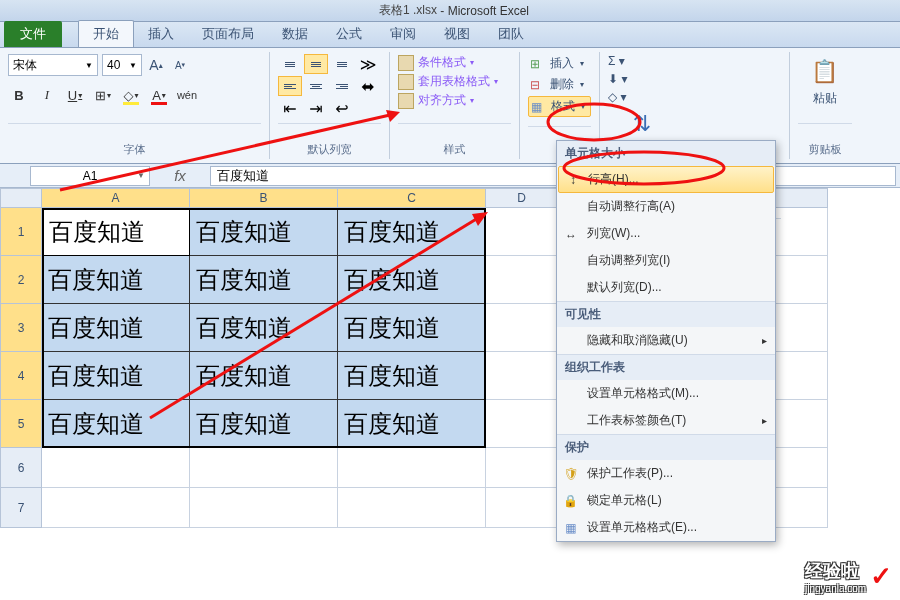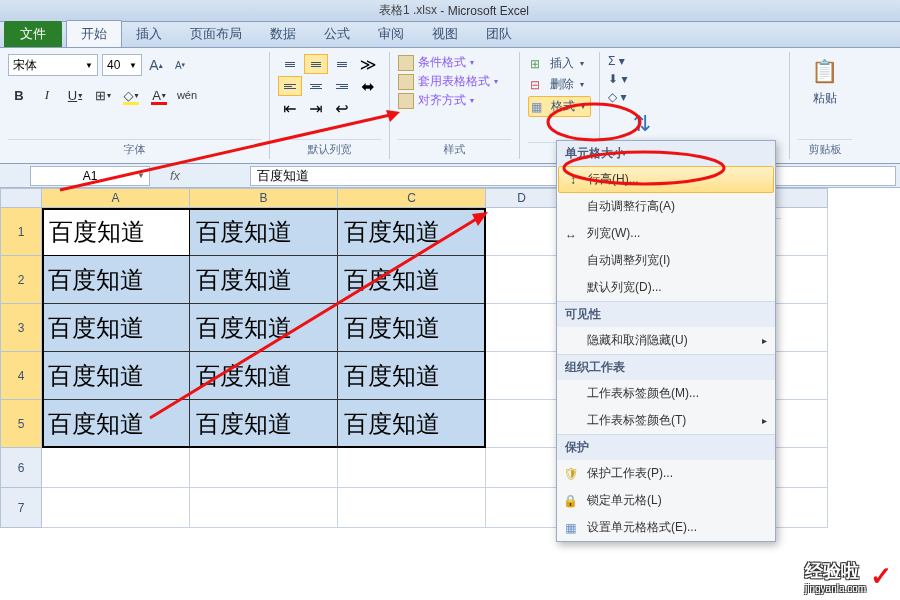--- a/index.html
+++ b/index.html
@@ -5,27 +5,27 @@
 * { margin: 0; padding: 0; box-sizing: border-box; font-family: "Microsoft YaHei", SimSun, sans-serif; }
 body { width: 900px; height: 600px; overflow: hidden; background: #fff; position: relative; }
 
 
 .titlebar { height: 22px; background: linear-gradient(#d7e4f2, #c3d5eb); display: flex; align-items: center; justify-content: center; font-size: 12px; color: #333; border-bottom: 1px solid #8ba0bc; padding-left: 8px; }
 .titlebar .doc { color: #444; }
 
 
 .tabs { height: 26px; background: linear-gradient(#dbe7f4, #c8d9ee); display: flex; align-items: flex-end; padding-left: 4px; border-bottom: 1px solid #8ba0bc; }
 .tab { padding: 4px 14px; font-size: 13px; color: #3b5374; cursor: pointer; }
-.tab.file { background: #2a7f2a; color: #fff; border-radius: 2px 2px 0 0; margin-right: 4px; padding: 4px 16px; }
+.tab.file { background: #2a7f2a; color: #fff; border-radius: 2px 2px 0 0; margin-right: 16px; padding: 4px 16px; }
 .tab.active { background: #f3f7fc; border: 1px solid #8ba0bc; border-bottom: none; border-radius: 2px 2px 0 0; color: #3b5374; }
 
 
 .ribbon { height: 116px; background: #f0f5fb; border-bottom: 1px solid #8ba0bc; display: flex; padding: 4px 0; }
 .rgroup { border-right: 1px solid #c2cedd; padding: 2px 8px; display: flex; flex-direction: column; justify-content: space-between; }
-.rgroup .lbl { text-align: center; font-size: 11px; color: #5a6e8c; padding-top: 2px; border-top: 1px solid #d0dae8; }
+.rgroup .lbl { text-align: center; font-size: 11px; color: #5a6e8c; padding-top: 18px; border-top: 1px solid #d0dae8; }
 .rgroup .body { flex: 1; display: flex; flex-direction: column; gap: 2px; }
 
 .font-row1 { display: flex; gap: 4px; align-items: center; }
 .font-sel { width: 90px; height: 22px; border: 1px solid #a7b8cf; background: #fff; font-size: 12px; padding: 0 4px; display: flex; align-items: center; justify-content: space-between; }
 .size-sel { width: 40px; height: 22px; border: 1px solid #a7b8cf; background: #fff; font-size: 12px; padding: 0 4px; display: flex; align-items: center; justify-content: space-between; }
 .btn-small { width: 20px; height: 20px; display: inline-flex; align-items: center; justify-content: center; font-size: 11px; color: #3b5374; cursor: pointer; }
 .font-row2 { display: flex; gap: 6px; margin-top: 6px; }
 .fbtn { width: 22px; height: 22px; display: inline-flex; align-items: center; justify-content: center; font-size: 13px; color: #333; cursor: pointer; position: relative; }
 .fbtn.b { font-weight: bold; }
 .fbtn.i { font-style: italic; font-family: serif; }
@@ -55,21 +55,21 @@
 
 .edit-body { display: flex; gap: 10px; align-items: flex-start; }
 .edit-col { display: flex; flex-direction: column; gap: 4px; font-size: 12px; color: #3b5374; }
 .bigbtn { display: flex; flex-direction: column; align-items: center; gap: 2px; font-size: 12px; color: #3b5374; cursor: pointer; padding: 2px 4px; }
 .bigbtn .bigicon { width: 32px; height: 32px; display: flex; align-items: center; justify-content: center; font-size: 22px; }
 
 
 .fbar { height: 24px; background: #e6eef8; border-bottom: 1px solid #a7b8cf; display: flex; align-items: center; }
 .namebox { width: 120px; height: 20px; margin-left: 30px; border: 1px solid #a7b8cf; background: #fff; display: flex; align-items: center; justify-content: center; font-size: 12px; position: relative; }
 .namebox .nbarr { position: absolute; right: 4px; font-size: 8px; color: #666; }
-.fx { margin: 0 20px; font-style: italic; font-size: 13px; color: #666; width: 60px; text-align: left; }
+.fx { margin: 0 0; font-style: italic; font-size: 15px; color: #666; width: 60px; text-align: center; }
 .formula { flex: 1; height: 20px; border: 1px solid #a7b8cf; background: #fff; font-size: 13px; padding: 0 6px; display: flex; align-items: center; margin-right: 4px; }
 
 
 .grid { position: relative; }
 .col-headers { display: flex; height: 20px; }
 .corner { width: 42px; background: #e6edf6; border: 1px solid #b6c4d8; }
 .ch { background: #e6edf6; border: 1px solid #b6c4d8; border-left: none; text-align: center; font-size: 12px; color: #3b5374; display: flex; align-items: center; justify-content: center; }
 .ch.sel { background: #ffe08a; }
 .ch.A { width: 148px; }
 .ch.B { width: 148px; }
@@ -410,21 +410,21 @@
   <div class="mitem">
       <span>默认列宽(D)...</span>
     </div>
   <div class="section-hdr">可见性</div>
   <div class="mitem">
       <span>隐藏和取消隐藏(U)</span>
       <span class="marrow">▸</span>
     </div>
   <div class="section-hdr">组织工作表</div>
   <div class="mitem">
-      <span>工作表标签颜色(M)...</span>
+      <span>设置单元格格式(M)...</span>
     </div>
   <div class="mitem">
       <span>工作表标签颜色(T)</span>
       <span class="marrow">▸</span>
     </div>
   <div class="section-hdr">保护</div>
   <div class="mitem">
       <span class="micon" style="color:#d4a018">🛡</span>
       <span>保护工作表(P)...</span>
     </div>

